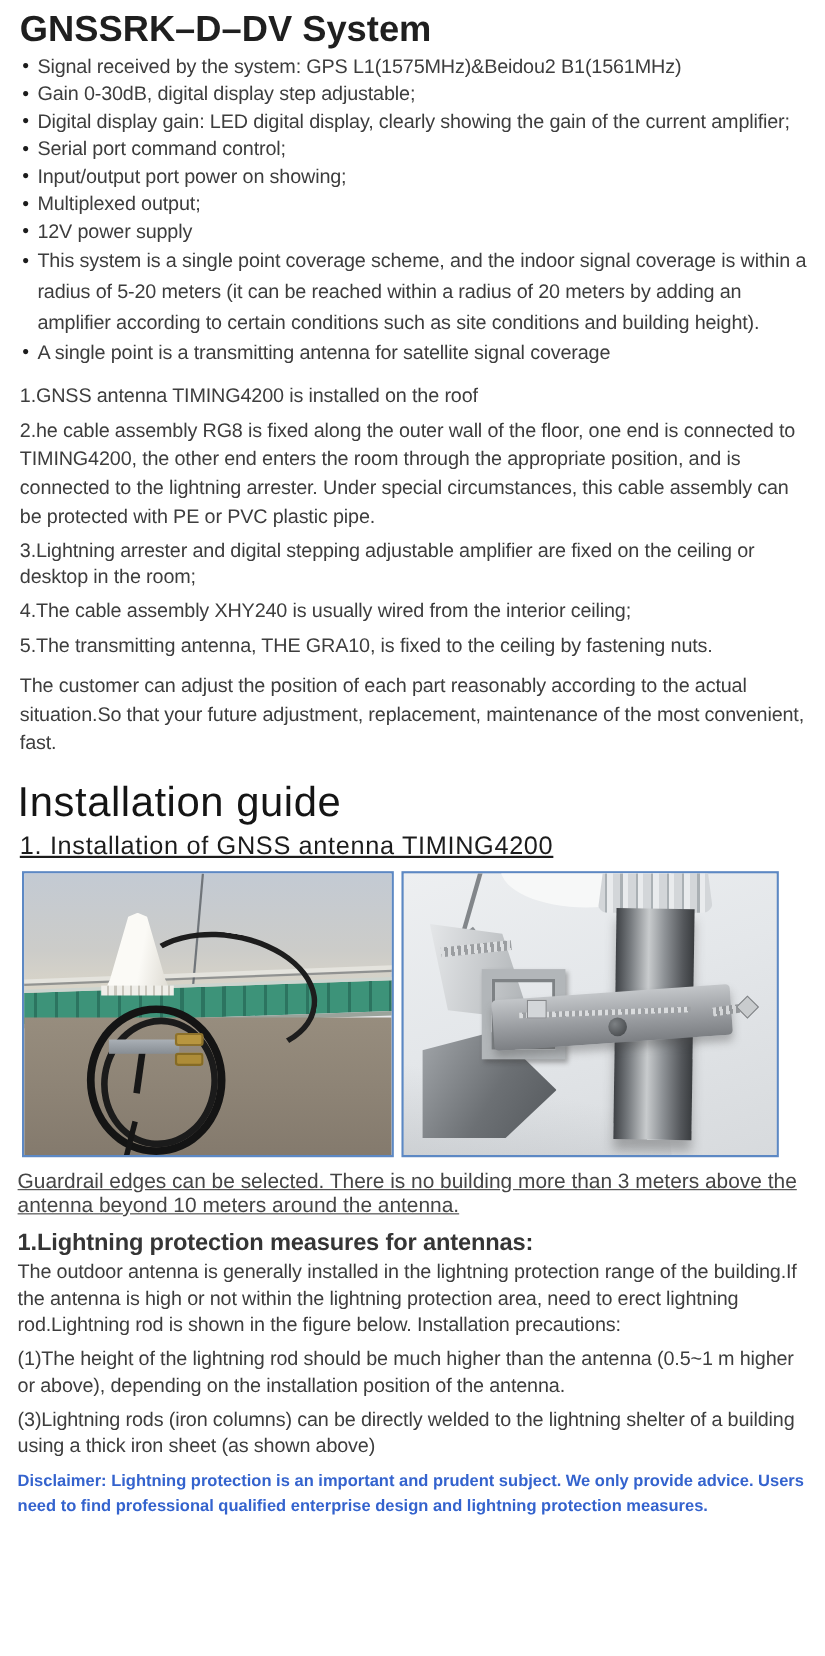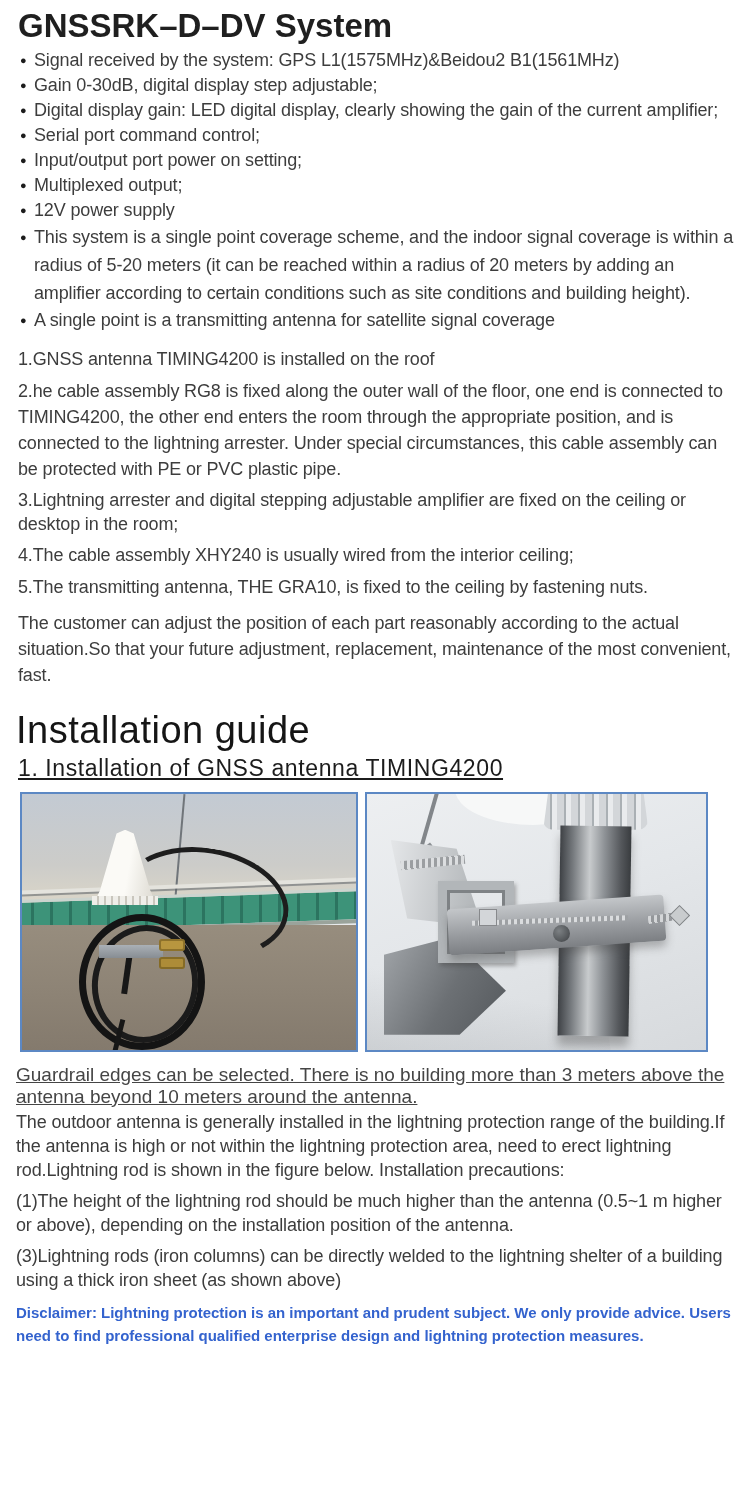--- a/index.html
+++ b/index.html
@@ -94,21 +94,21 @@
     <li>
         <span class="dot">●</span>
         <span>Digital display gain: LED digital display, clearly showing the gain of the current amplifier;</span>
       </li>
     <li>
         <span class="dot">●</span>
         <span>Serial port command control;</span>
       </li>
     <li>
         <span class="dot">●</span>
-        <span>Input/output port power on setting;</span>
+        <span>Input/output port power on showing;</span>
       </li>
     <li>
         <span class="dot">●</span>
         <span>Multiplexed output;</span>
       </li>
     <li>
         <span class="dot">●</span>
         <span>12V power supply</span>
       </li>
     <li class="wide">
@@ -172,20 +172,21 @@
       <div class="nut-left"></div>
       <div class="mid-bolt"></div>
       <div class="right-bolt-shaft"></div>
       <div class="right-bolt-head"></div>
     </div>
 
   </div>
 
   <p class="guardrail">Guardrail edges can be selected. There is no building more than 3 meters above the antenna beyond 10 meters around the antenna.</p>
 
+  <div class="h4">1.Lightning protection measures for antennas:</div>
 
   <p class="intro">The outdoor antenna is generally installed in the lightning protection range of the building.If the antenna is high or not within the lightning protection area, need to erect lightning rod.Lightning rod is shown in the figure below. Installation precautions:</p>
 
   <p class="precaution">(1)The height of the lightning rod should be much higher than the antenna (0.5~1 m higher or above), depending on the installation position of the antenna.</p>
   <p class="precaution">(3)Lightning rods (iron columns) can be directly welded to the lightning shelter of a building using a thick iron sheet (as shown above)</p>
 
   <p class="disclaimer">Disclaimer: Lightning protection is an important and prudent subject. We only provide advice. Users need to find professional qualified enterprise design and lightning protection measures.</p>
 
 </div>
 

